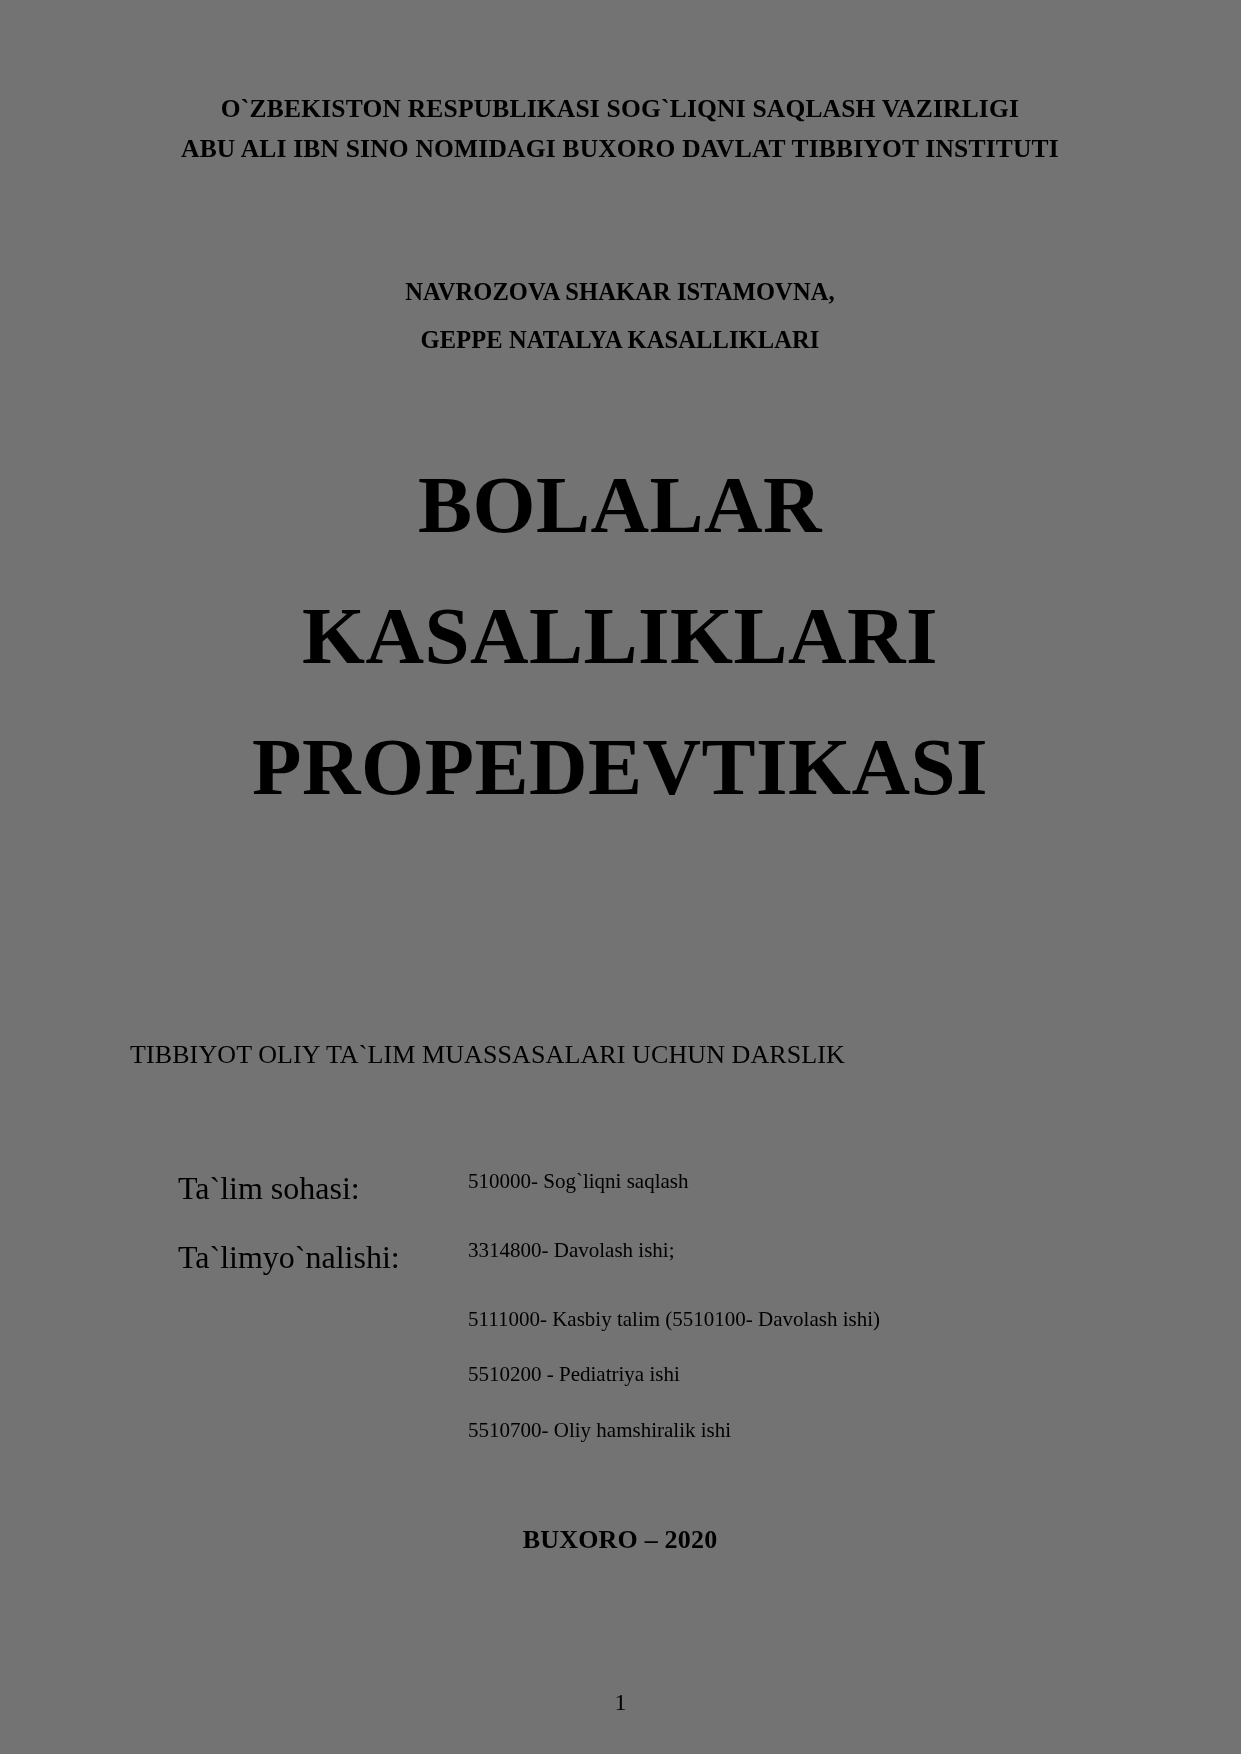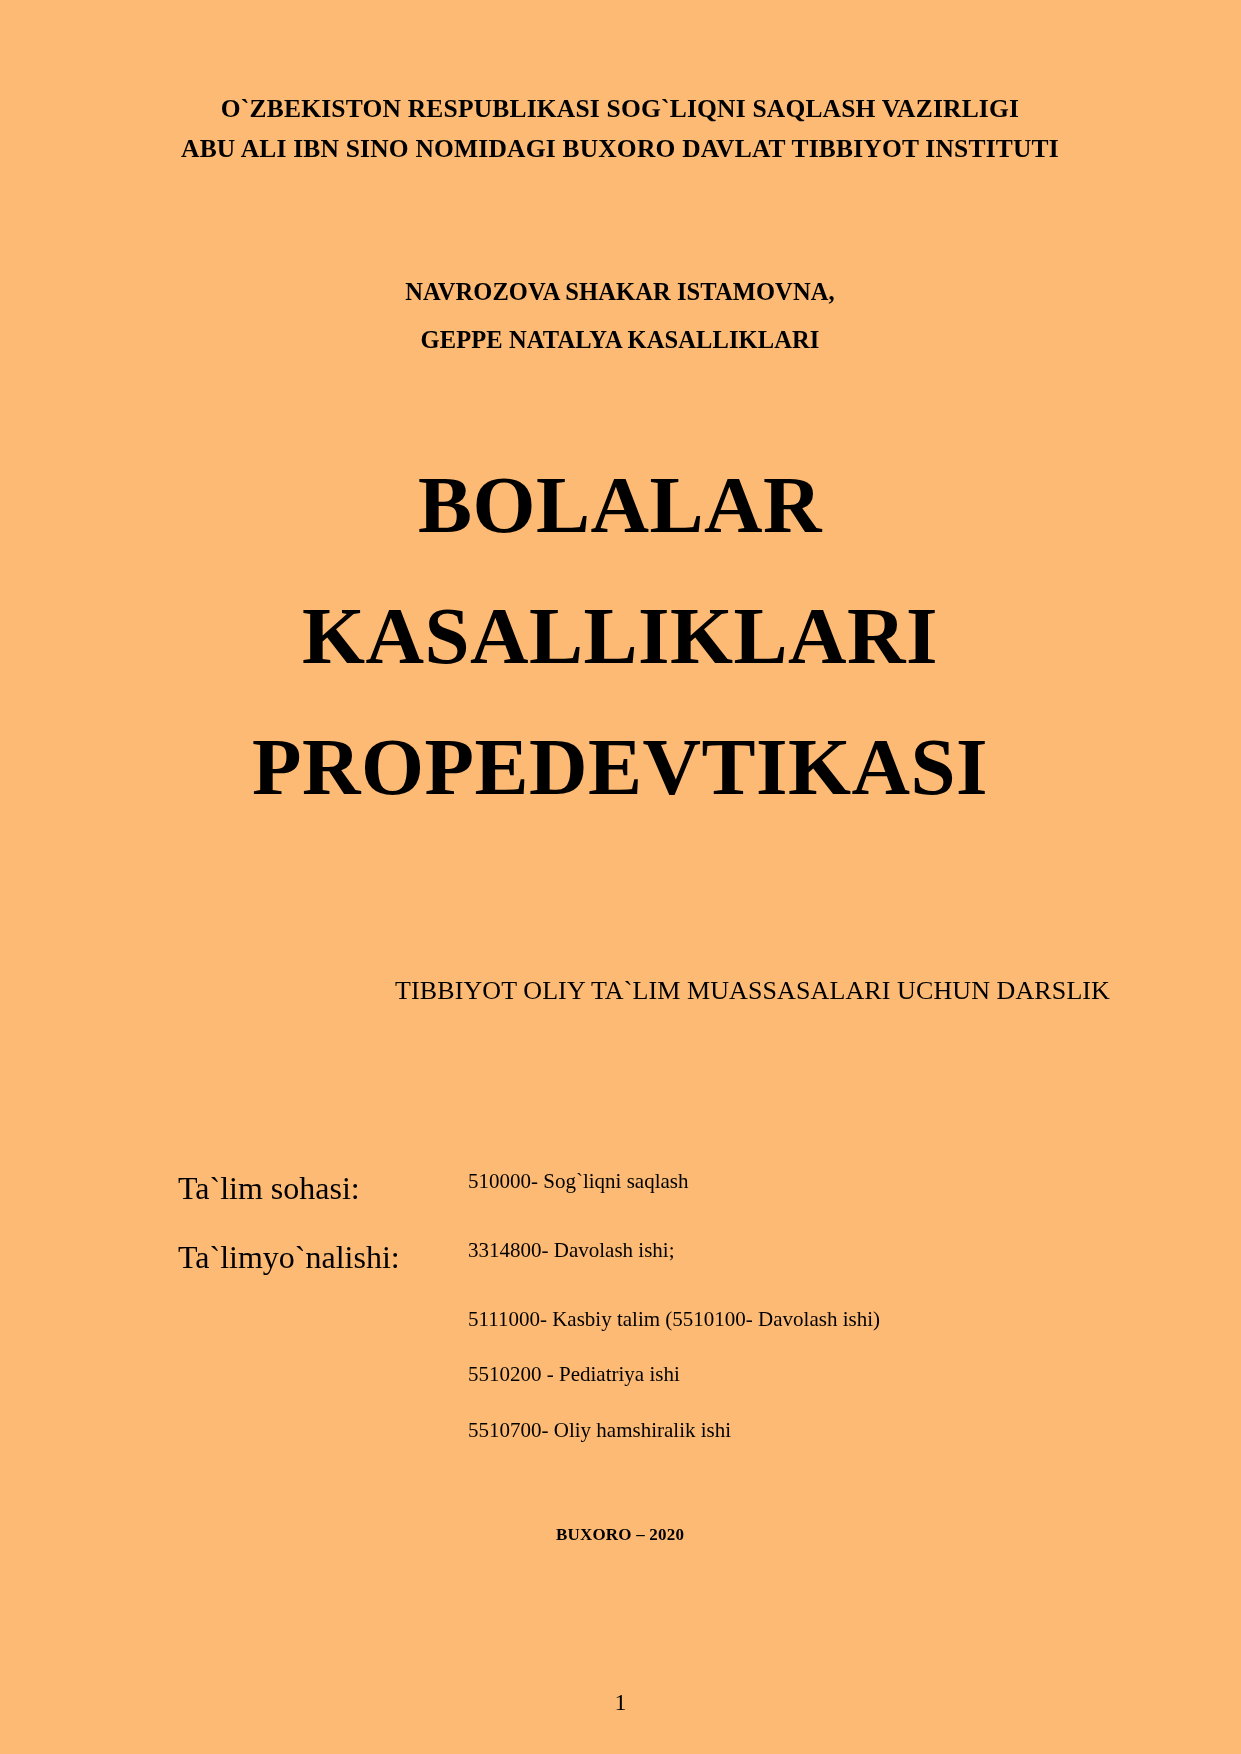--- a/index.html
+++ b/index.html
@@ -10,21 +10,21 @@
   }
   body {
     font-family: "Liberation Serif", "DejaVu Serif", serif;
     color: #000000;
   }
   .page {
     position: relative;
     width: 1241px;
     height: 1754px;
     margin: 0 auto;
-    background: #fdba74;
+    background: #737373;
     overflow: hidden;
     box-sizing: border-box;
   }
 
   
   .header-block {
     position: absolute;
     top: 88px;
     left: 130px;
     width: 980px;
@@ -69,24 +69,24 @@
     font-weight: bold;
     font-size: 81px;
     line-height: 1.62;
     letter-spacing: 0.5px;
     white-space: nowrap;
   }
 
   
   .subtitle-block {
     position: absolute;
-    top: 976px;
-    left: 130px;
-    width: 980px;
-    text-align: right;
+    top: 1040px;
+    left: 130px;
+    width: 980px;
+    text-align: left;
   }
   .subtitle-line {
     font-size: 26px;
     letter-spacing: 0.1px;
     white-space: nowrap;
   }
 
   
   .meta-block {
     position: absolute;
@@ -120,21 +120,21 @@
   
   .place-block {
     position: absolute;
     top: 1525px;
     left: 130px;
     width: 980px;
     text-align: center;
   }
   .place-line {
     font-weight: bold;
-    font-size: 17px;
+    font-size: 26px;
     letter-spacing: 0.2px;
   }
 
   
   .page-number {
     position: absolute;
     bottom: 38px;
     left: 0;
     width: 100%;
     text-align: center;

